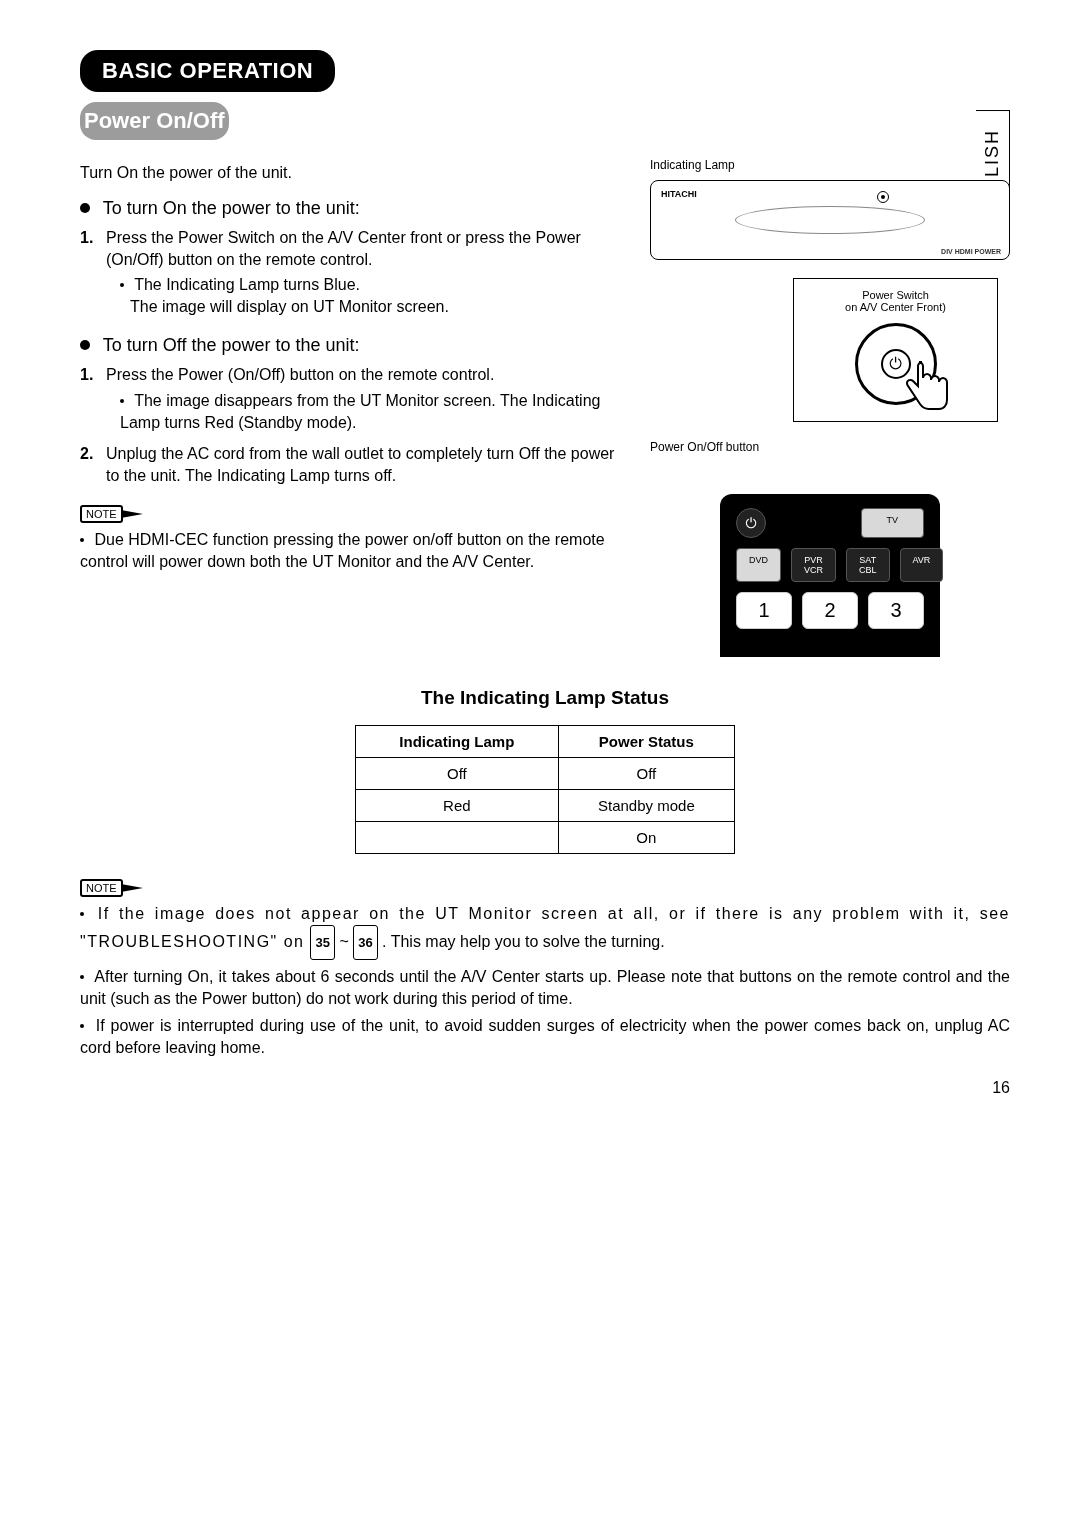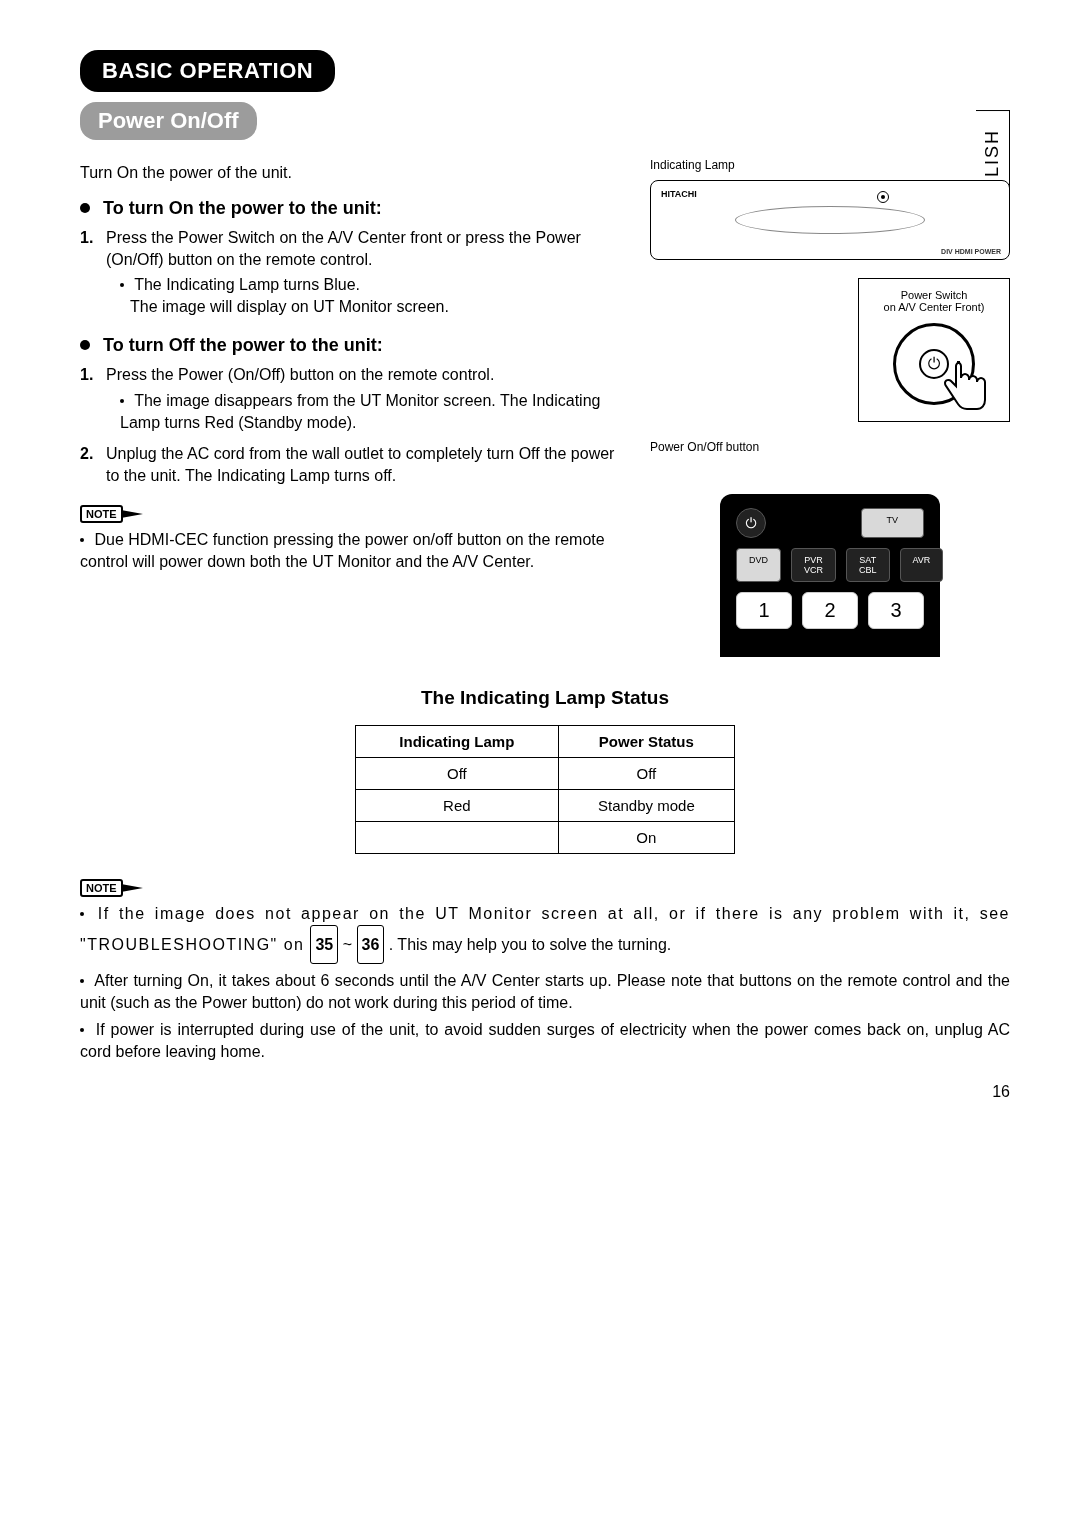--- a/index.html
+++ b/index.html
@@ -37,34 +37,34 @@
     padding: 8px 22px;
     border-radius: 18px;
     letter-spacing: 0.5px;
   }
   .pill-gray {
     display: inline-block;
     background: #9c9c9c;
     color: #fff;
     font-weight: 900;
     font-size: 22px;
-    padding: 6px 18px;
+    padding: 6px 4px;
     border-radius: 16px;
     margin-top: 10px;
   }
   .content-row {
     display: flex;
     gap: 32px;
     margin-top: 18px;
   }
   .col-left { flex: 1; font-size: 16px; }
   .col-right { width: 360px; font-size: 14px; }
   .intro { margin: 6px 0 16px; }
   .h-bullet {
-    font-weight: 700;
+    font-weight: 400;
     font-size: 18px;
     margin: 12px 0 8px;
   }
   .h-bullet .dot {
     display: inline-block;
     width: 10px; height: 10px;
     background: #000;
     border-radius: 50%;
     margin-right: 8px;
     vertical-align: 1px;
@@ -97,21 +97,21 @@
     vertical-align: 3px;
   }
   .note-tag {
     display: inline-block;
     border: 2px solid #000;
     border-radius: 3px;
     font-size: 11px;
     padding: 1px 4px;
     margin-right: 22px;
     position: relative;
-    font-weight: 700;
+    font-weight: 400;
   }
   .note-tag::after {
     content: "";
     position: absolute;
     right: -22px;
     top: 50%;
     width: 0; height: 0;
     border-left: 22px solid #000;
     border-top: 4px solid transparent;
     border-bottom: 4px solid transparent;
@@ -153,21 +153,21 @@
     padding: 7px 12px;
     font-size: 15px;
     text-align: center;
   }
   table.lamp th { font-weight: 900; }
   .page-ref {
     display: inline-block;
     border: 1.3px solid #000;
     border-radius: 3px;
     padding: 8px 4px;
-    font-size: 16px;
+    font-size: 13px;
     font-weight: 700;
   }
   .page-num {
     position: absolute;
     right: 70px;
     bottom: 30px;
     font-size: 16px;
   }
   
   .diagram { font-size: 12px; }
@@ -209,22 +209,22 @@
     right: 8px; bottom: 4px;
     font-size: 7px; font-weight: 900;
     color: #333;
   }
   .leader {
     position: relative;
     margin-bottom: 4px;
   }
   .zoom-box {
     border: 1px solid #000;
-    width: 152px;
-    margin: 18px 0 18px auto;
+    width: 205px;
+    margin: 18px 12px 18px auto;
     padding: 10px 8px 16px;
     text-align: center;
     font-size: 11px;
     position: relative;
   }
   .power-btn {
     width: 82px; height: 82px;
     border: 3px solid #000;
     border-radius: 50%;
     margin: 10px auto 0;

